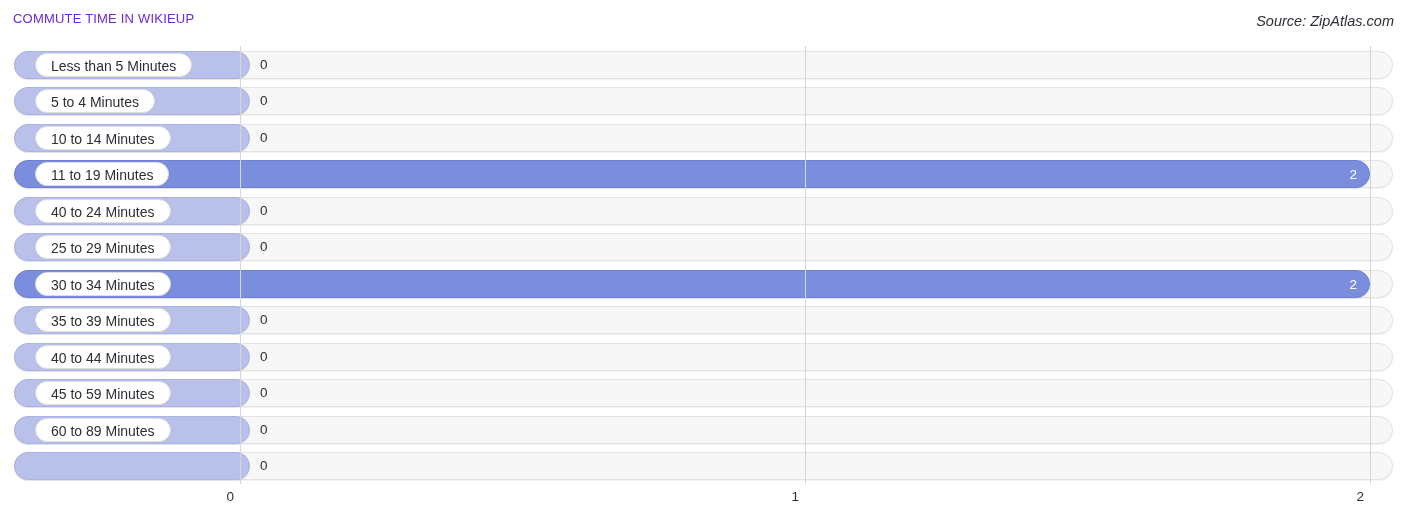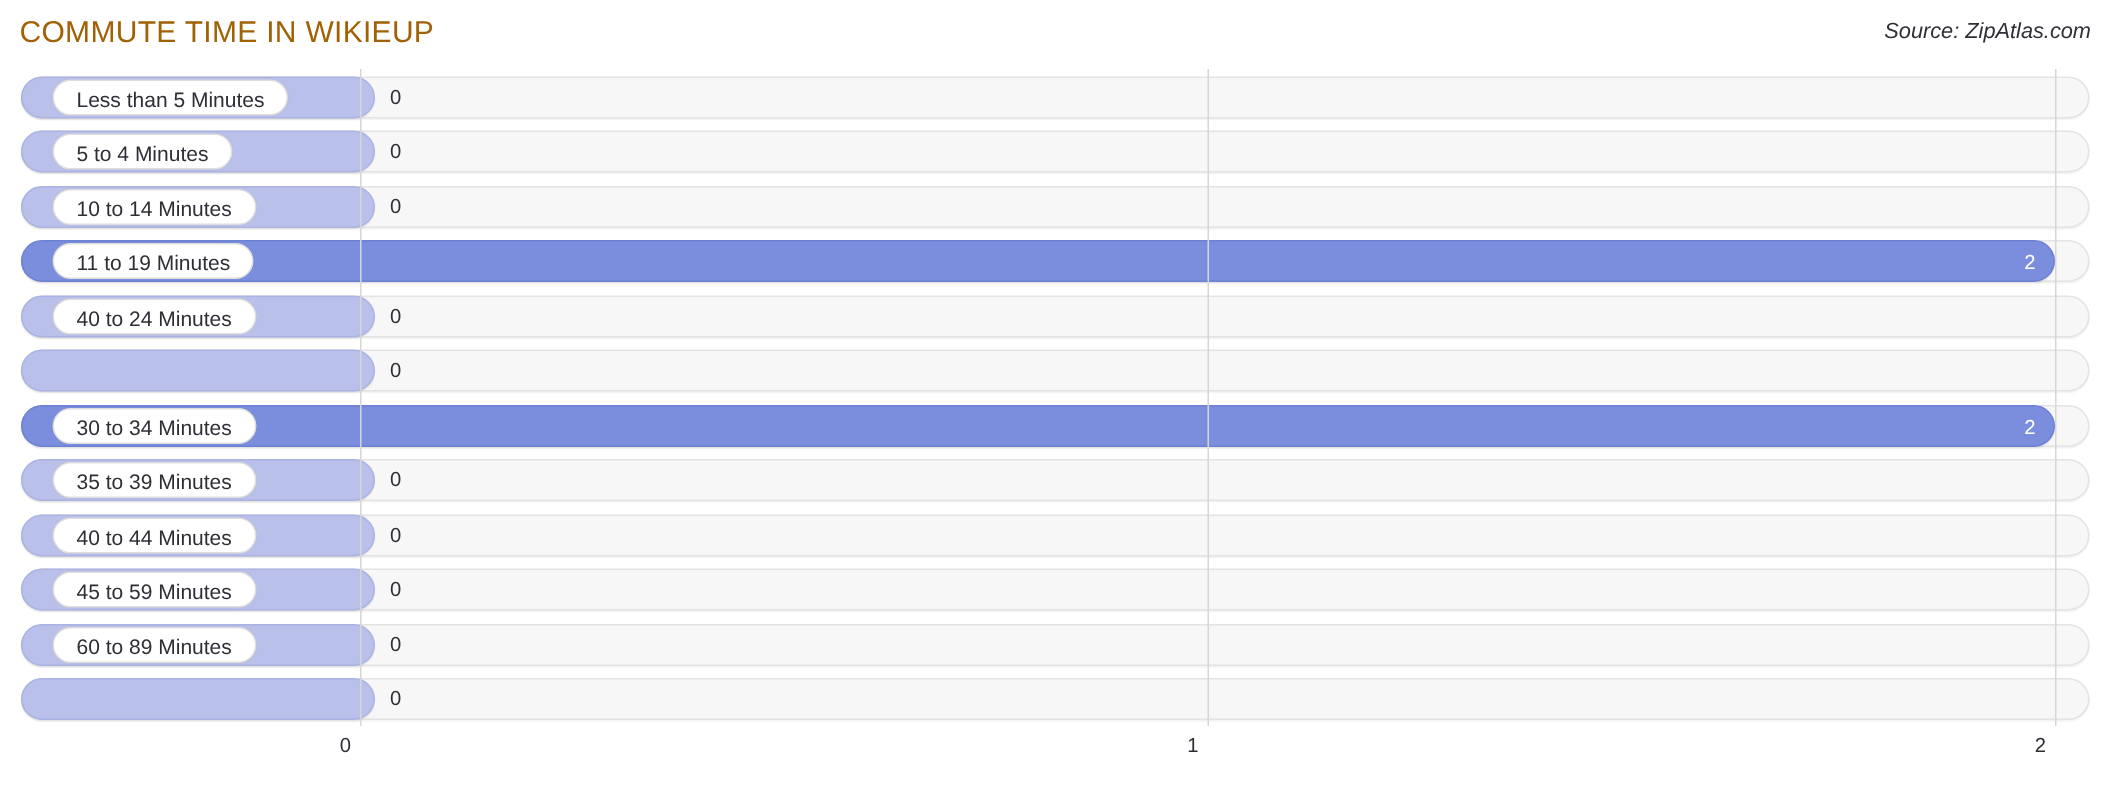--- a/index.html
+++ b/index.html
@@ -20,24 +20,24 @@
   .header {
     position: absolute;
     top: 0; left: 0;
     width: 1406px;
     height: 46px;
   }
   .chart-title {
     position: absolute;
     left: 13px;
     top: 11px;
-    font-size: 20px;
+    font-size: 13px;
     font-weight: 400;
     letter-spacing: 0.2px;
-    color: #a16207;
+    color: #6d28d9;
     white-space: nowrap;
   }
   .chart-source {
     position: absolute;
     right: 12px;
     top: 13px;
     font-size: 14.5px;
     font-style: italic;
     color: #2f2f37;
     white-space: nowrap;
@@ -209,20 +209,21 @@
       <div class="row" style="top: 150.8px;">
         <div class="track"></div>
         <div class="bar zero" style="width: 236px;"></div>
         <div class="bar-value-outside" style="left: 246px;">0</div>
         <div class="row-label">40 to 24 Minutes</div>
       </div>
       <div class="row" style="top: 187.25px;">
         <div class="track"></div>
         <div class="bar zero" style="width: 236px;"></div>
         <div class="bar-value-outside" style="left: 246px;">0</div>
+        <div class="row-label">25 to 29 Minutes</div>
       </div>
       <div class="row" style="top: 223.7px;">
         <div class="track"></div>
         <div class="bar" style="width: 1356px;">
           <div class="bar-value-inside">2</div>
         </div>
         <div class="row-label">30 to 34 Minutes</div>
       </div>
       <div class="row" style="top: 260.15px;">
         <div class="track"></div>

